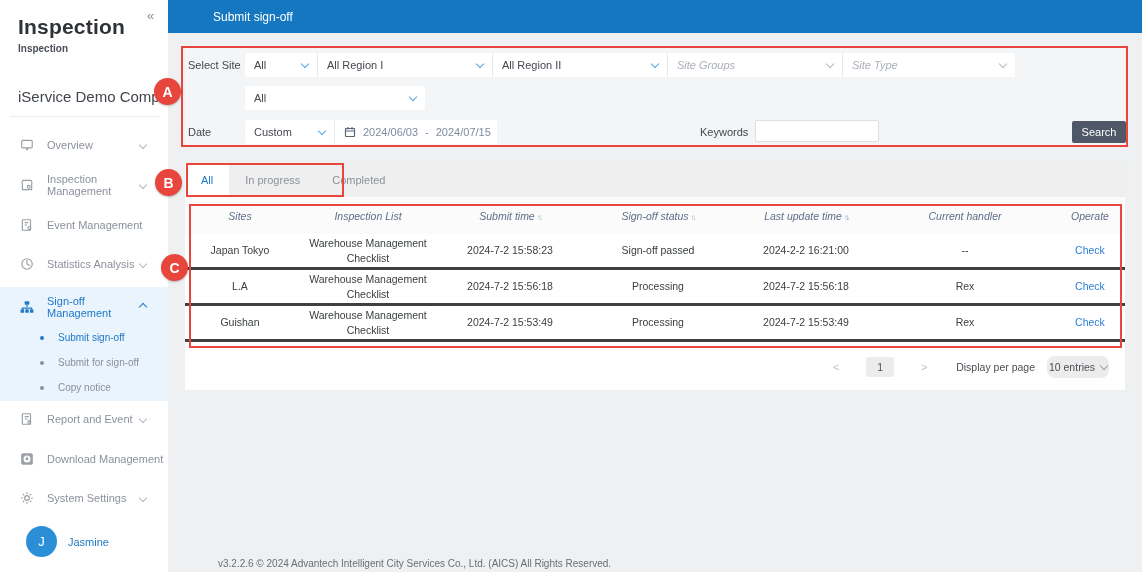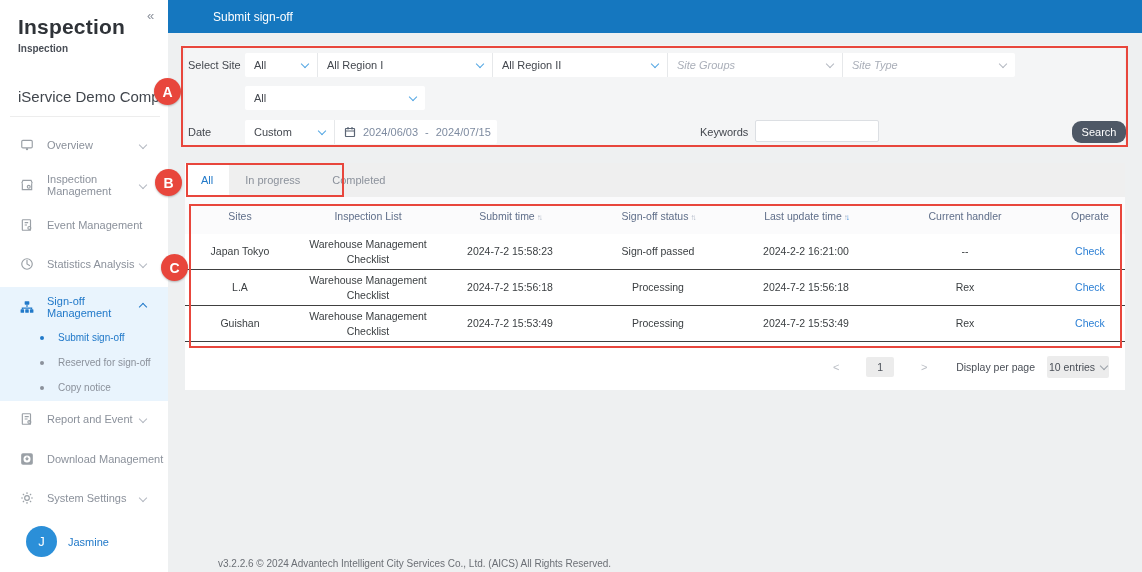--- a/index.html
+++ b/index.html
@@ -50,45 +50,45 @@
   .field-bar { position:absolute; background:#ffffff; border-radius:2px; display:flex; align-items:center; }
   .seg { height:100%; display:flex; align-items:center; justify-content:space-between; padding:0 9px; border-right:1px solid #e6e8ea; cursor:pointer; }
   .seg:last-child { border-right:none; }
   .seg .val { font-size:11px; color:#43474e; }
   .seg .val.ph { color:#a9aeb8;font-style:italic; }
   .seg .chev { border-color:#53a6e3; margin-left:8px; margin-bottom:3px; }
   .seg .chev.gray { border-color:#b4b9c2; }
   .date-text { font-size:11px; color:#7e8ba0; }
   .kw-input { position:absolute; width:124px; height:22px; background:#fff; border:1px solid #dcdfe3; border-radius:2px; }
   .search-btn { position:absolute; width:54px; height:22px; background:#4e5866; color:#fff; font-size:11px;
-                display:flex; align-items:center; justify-content:center; border-radius:9px; cursor:pointer; }
+                display:flex; align-items:center; justify-content:center; border-radius:2px; cursor:pointer; }
 
   
   .content-card { left:185px; top:163px; width:940px; height:227px; background:#ffffff; }
   .tab-strip { position:absolute; left:0; top:0; width:940px; height:34px; background:#efefef; display:flex; }
   .tab { height:34px; display:flex; align-items:center; justify-content:center; font-size:11px; color:#8b919b; padding:0 16px; cursor:pointer; }
   .tab.active { background:#ffffff; color:#2179c9; }
 
   .thead { position:absolute; left:0; top:34px; width:940px; height:37px; background:#fbfbfc; display:grid;
            grid-template-columns:110px 146px 138px 158px 138px 180px 70px; align-items:center; }
-  .th { text-align:center; font-size:10.5px; color:#5f6e89; }
+  .th { text-align:center; font-size:10.5px; color:#5f6e89;font-style:italic; }
   .sort { display:inline-block; margin-left:2px; font-size:8px; letter-spacing:-2px; }
   .sort .u { color:#aeb6c4; } .sort .d { color:#aeb6c4; } .sort .d.on { color:#2b7fd4; }
 
   .trow { position:absolute; left:0; width:940px; height:36px; display:grid;
-          grid-template-columns:110px 146px 138px 158px 138px 180px 70px; align-items:center; border-bottom:1px solid #404040; }
+          grid-template-columns:110px 146px 138px 158px 138px 180px 70px; align-items:center; border-bottom:3px solid #404040; }
   .td { text-align:center; font-size:10.5px; color:#3c4043; line-height:1.35; }
   .td.link { color:#2b7fd4; cursor:pointer; }
 
   .pager { position:absolute; left:0; top:181px; width:940px; height:46px; display:flex; align-items:center; justify-content:flex-end; }
   .pg-arrow { width:24px; height:20px; display:flex; align-items:center; justify-content:center; color:#b9bdc4; font-size:11px; cursor:pointer; }
   .pg-num { width:28px; height:20px; background:#ececec; border-radius:2px; display:flex; align-items:center; justify-content:center;
             font-size:10.5px; color:#4a4f57; margin:0 18px; cursor:pointer; }
   .pg-label { font-size:10.5px; color:#4a4f57; margin-left:20px; margin-right:12px; }
-  .pg-select { width:62px; height:22px; background:#ececec; border-radius:2px; display:flex; align-items:center; justify-content:center;
+  .pg-select { width:62px; height:22px; background:#ececec; border-radius:8px; display:flex; align-items:center; justify-content:center;
                font-size:10.5px; color:#4a4f57; gap:6px; margin-right:16px; cursor:pointer; }
   .pg-select .chev { border-color:#9aa0a8; margin-bottom:3px; }
 
   .footer-text { left:218px; top:558px; font-size:10px; color:#6b6f75; }
 
   
   .ann-box { position:absolute; border:2px solid #e8463c; z-index:5; pointer-events:none; }
   .ann-marker { position:absolute; width:27px; height:27px; border-radius:50%; background:#e8463c; color:#fff;
                 font-size:14px; font-weight:bold; display:flex; align-items:center; justify-content:center; z-index:6;
                 box-shadow:0 1px 2px rgba(0,0,0,.25); pointer-events:none; }
@@ -168,21 +168,21 @@
     <span class="mi-label">Sign-off Management</span>
     <span class="chev up"></span>
   </div>
 
   <div class="abs sub-item selected" style="top:325px">
     <span class="dot"></span>
     <span class="si-label">Submit sign-off</span>
   </div>
   <div class="abs sub-item" style="top:350px">
     <span class="dot"></span>
-    <span class="si-label">Reserved for sign-off</span>
+    <span class="si-label">Submit for sign-off</span>
   </div>
   <div class="abs sub-item" style="top:375px">
     <span class="dot"></span>
     <span class="si-label">Copy notice</span>
   </div>
 
   <div class="abs menu-item" style="top:399px">
     <span class="mi-icon">
       <svg width="14" height="14" viewBox="0 0 24 24" fill="none" stroke="#9aa0a6" stroke-width="2">
           <rect x="4" y="3" width="14" height="18" rx="1"></rect>

